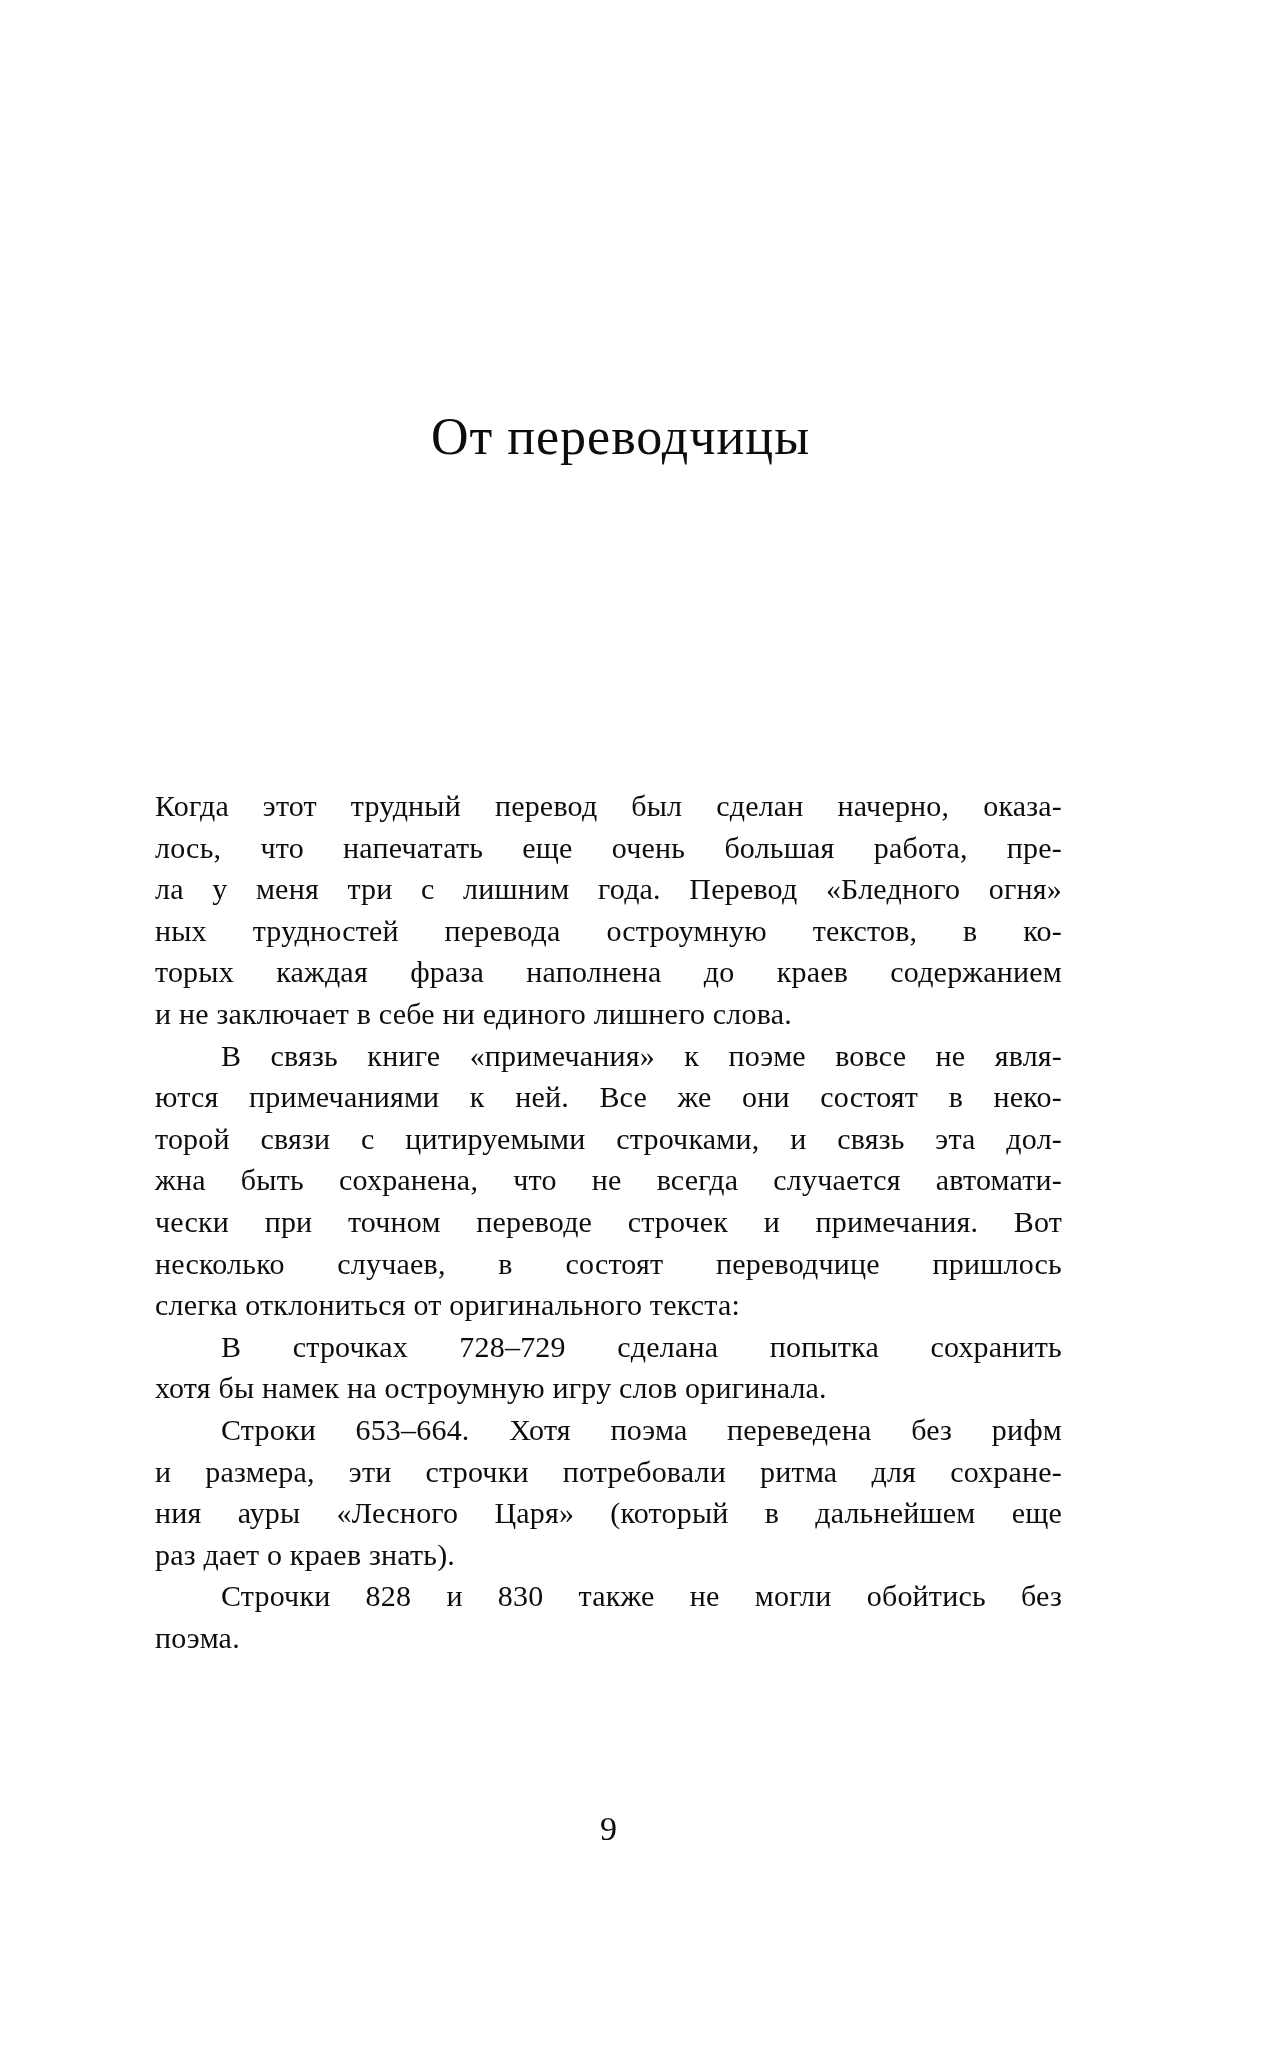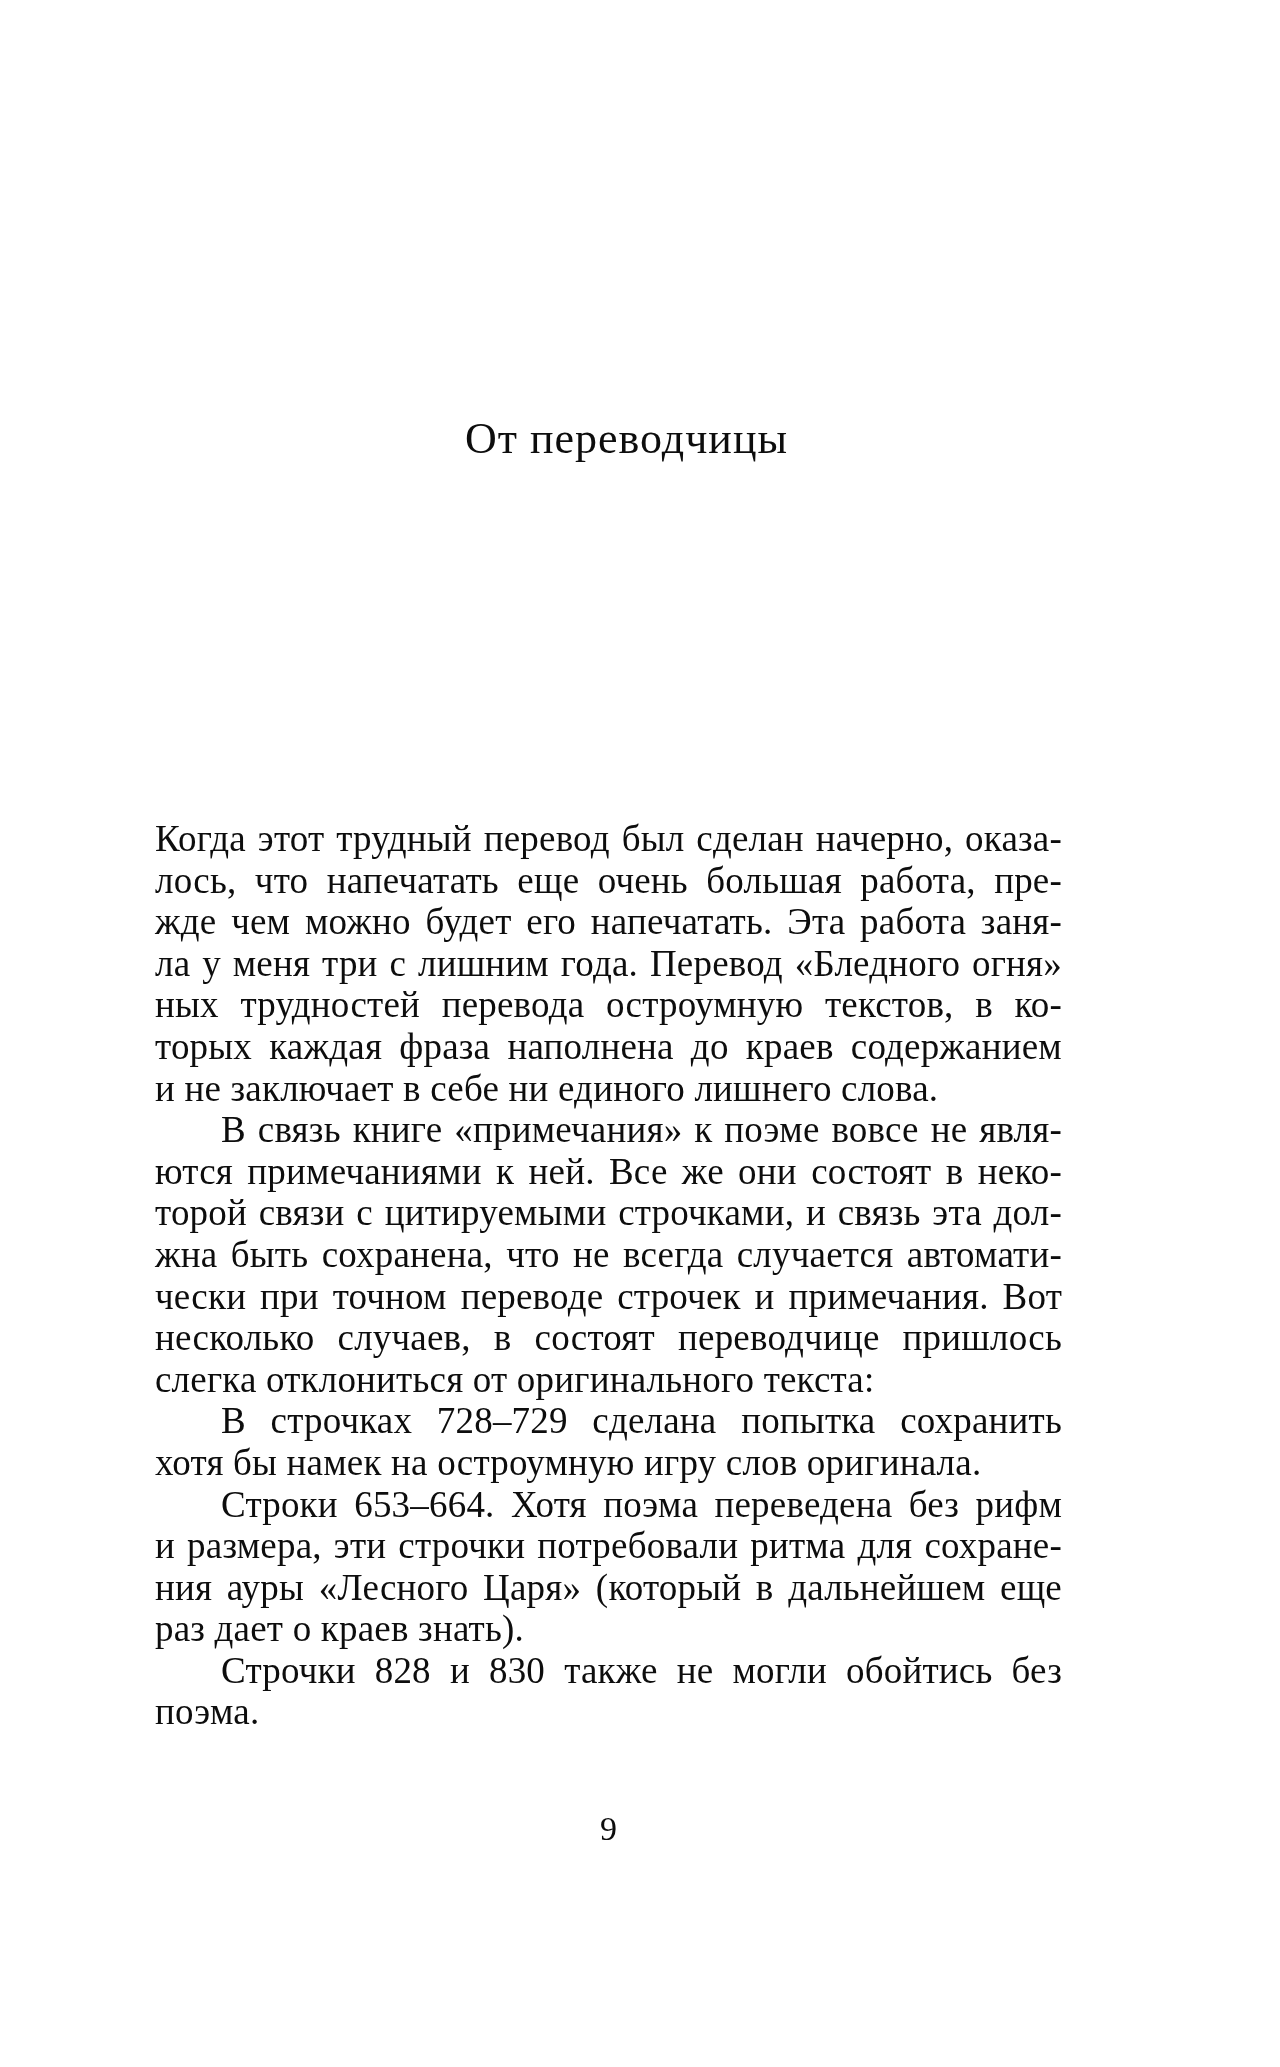--- a/index.html
+++ b/index.html
@@ -11,32 +11,32 @@
     font-family: "Liberation Serif", serif;
     color: #0d0d0d;
     overflow: hidden;
   }
   .title {
     position: absolute;
     top: 399px;
     left: 155px;
     width: 907px;
     text-align: center;
-    font-size: 44px;
+    font-size: 52px;
     line-height: 1;
     font-weight: normal;
     letter-spacing: 1px;
-    margin: 18px;
+    margin: 12px;
   }
   .body-text {
     position: absolute;
-    top: 818px;
+    top: 785px;
     left: 155px;
     width: 907px;
-    font-size: 37px;
+    font-size: 30px;
     line-height: 41.6px;
     letter-spacing: 0.2px;
   }
   .para { margin: 0; }
   .line {
     text-align: justify;
     text-align-last: justify;
     white-space: nowrap;
   }
   .line.end { text-align-last: left; }
@@ -56,21 +56,20 @@
 
 <div class="page">
 
   <h1 class="title">От переводчицы</h1>
 
   <div class="body-text">
 
     <div class="para">
       <div class="line">Когда этот трудный перевод был сделан начерно, оказа-</div>
       <div class="line">лось, что напечатать еще очень большая работа, пре-</div>
-      <div class="line">жде чем можно будет его напечатать. Эта работа заня-</div>
       <div class="line">ла у меня три с лишним года. Перевод «Бледного огня»</div>
       <div class="line">ных трудностей перевода остроумную текстов, в ко-</div>
       <div class="line">торых каждая фраза наполнена до краев содержанием</div>
       <div class="line end">и не заключает в себе ни единого лишнего слова.</div>
     </div>
 
     <div class="para">
       <div class="line indent">В связь книге «примечания» к поэме вовсе не явля-</div>
       <div class="line">ются примечаниями к ней. Все же они состоят в неко-</div>
       <div class="line">торой связи с цитируемыми строчками, и связь эта дол-</div>

